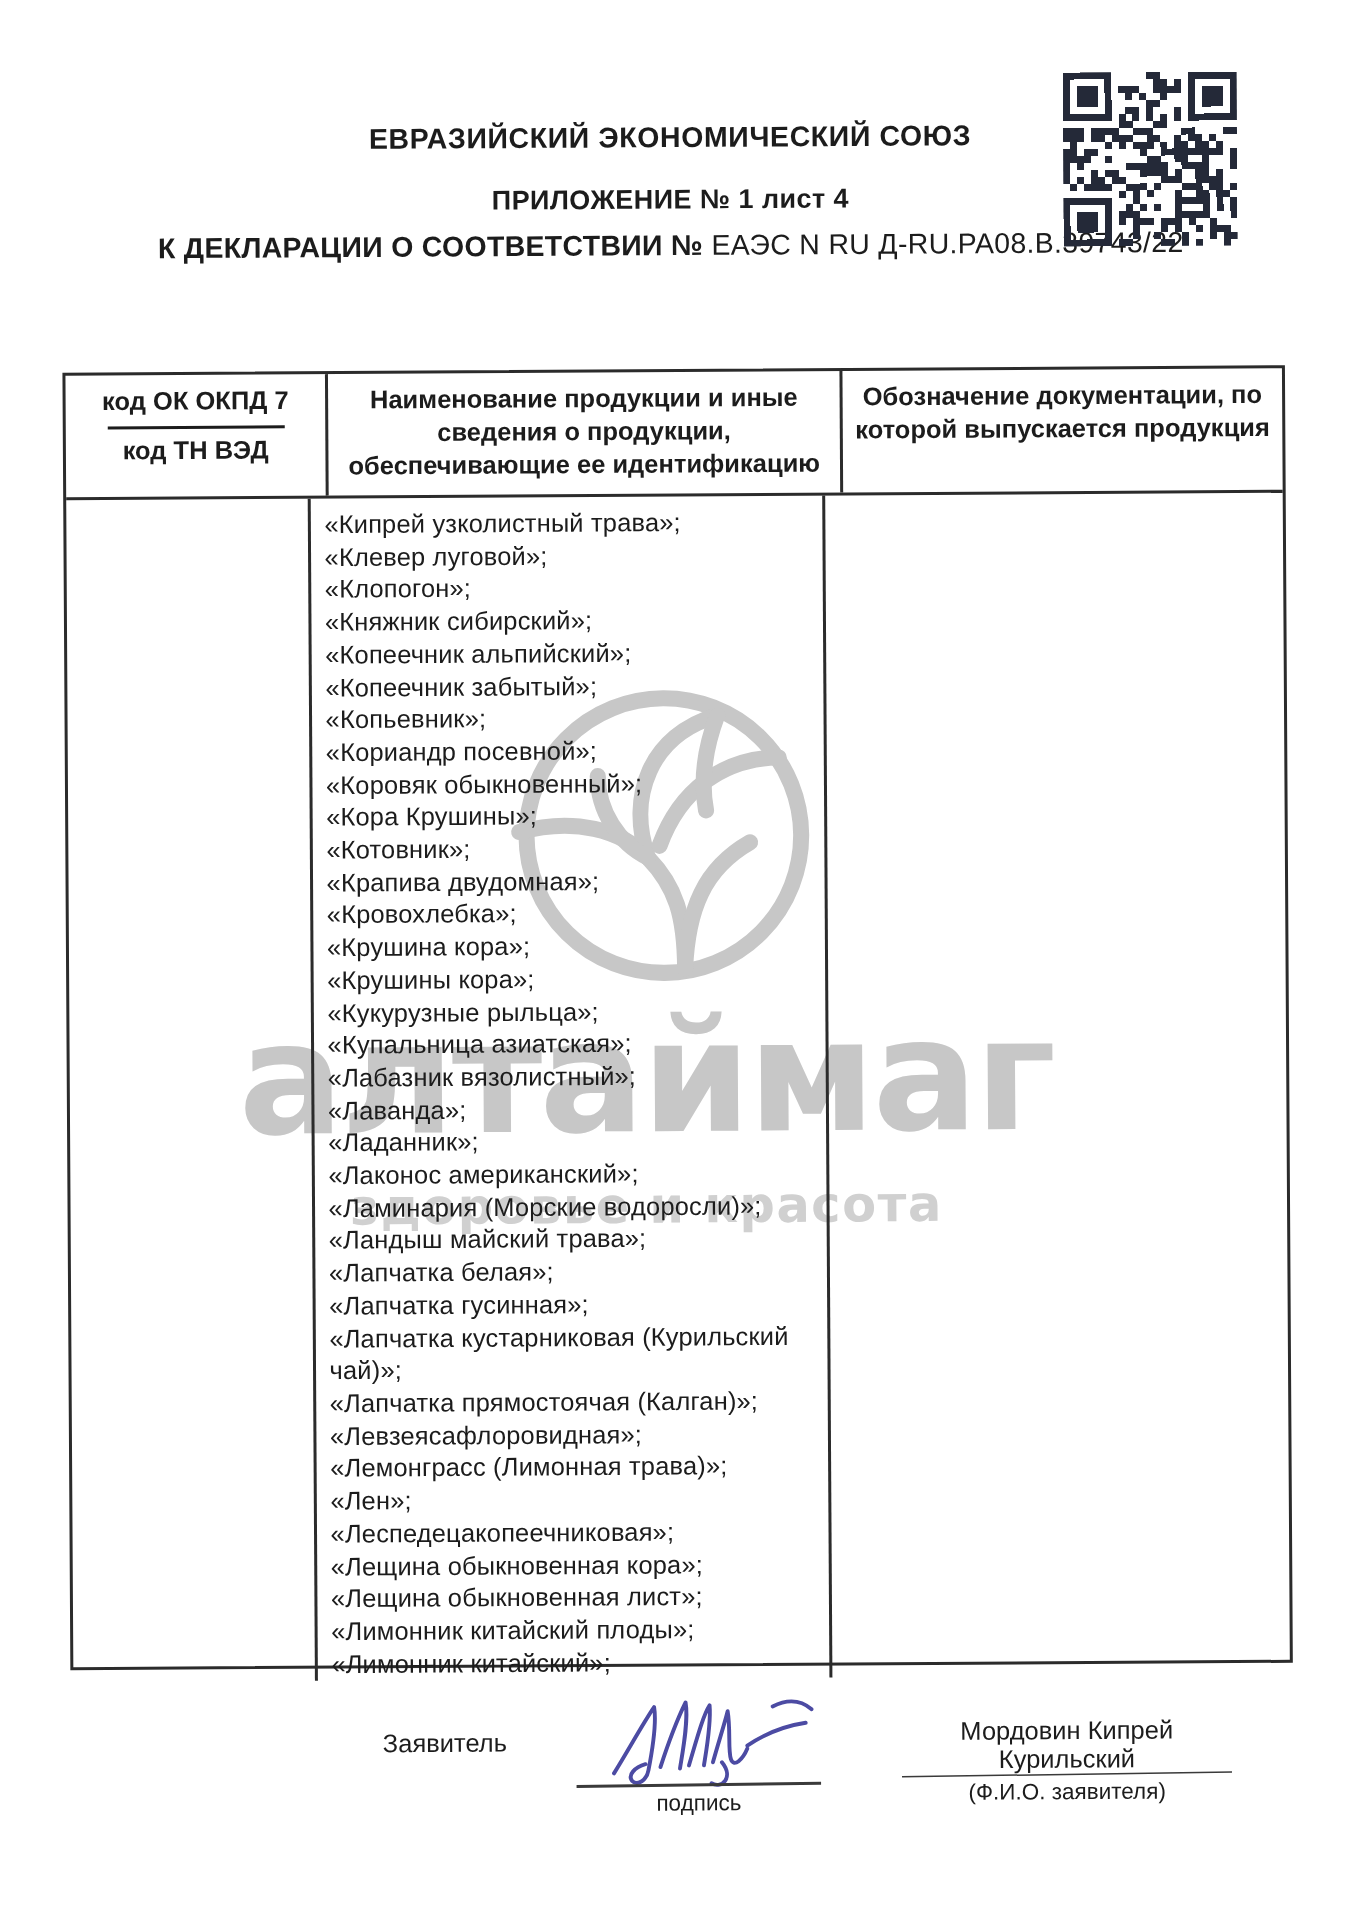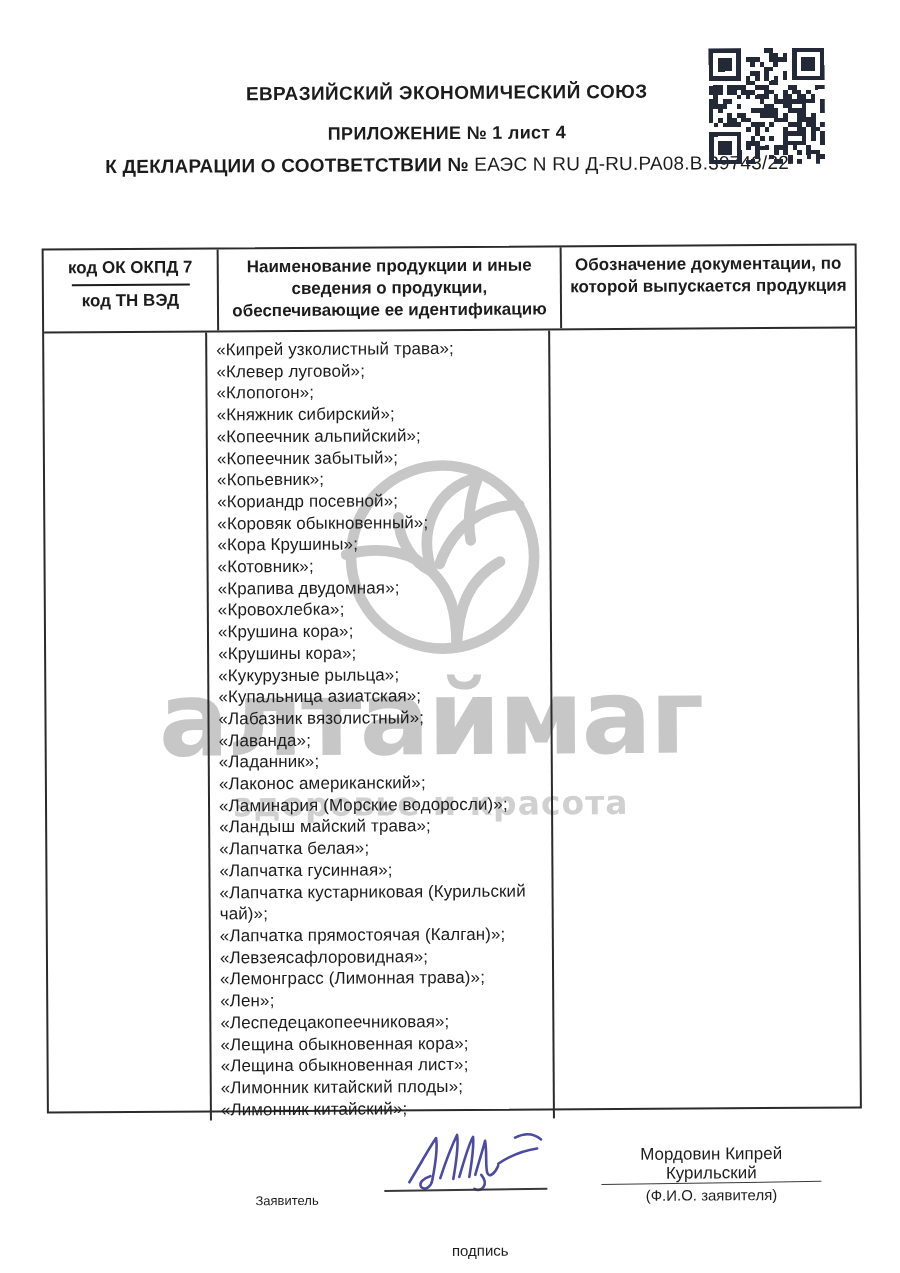--- a/index.html
+++ b/index.html
@@ -51,24 +51,24 @@
   .tbl-body{display:flex;flex:1;}
   .c1{width:161px;flex:none;border-right:2px solid #2b2b2b;}
   .c2{width:343px;flex:none;border-right:2px solid #2b2b2b;box-sizing:border-box;}
   .c3{flex:1;}
   .tbl-head .cell{padding:7px 6px 8px 6px;text-align:center;font-weight:bold;font-size:17px;line-height:22px;}
   .c1-head-divider{border-top:2px solid #1c1c1c;width:118px;margin:5px auto 4px auto;}
   .products{padding:7px 8px 0 9px;font-size:17px;line-height:21.7px;letter-spacing:.1px;}
   .product-line{white-space:normal;}
   
   .sig-area{position:absolute;left:0;top:0;width:900px;height:1273px;z-index:2;}
-  .applicant-label{position:absolute;left:252px;top:1152px;font-size:13px;margin-top:40px;}
+  .applicant-label{position:absolute;left:252px;top:1152px;font-size:17px;}
   .sig-img{position:absolute;left:392px;top:1128px;width:170px;height:66px;}
   .sig-line{position:absolute;left:381px;top:1189px;width:163px;border-top:2px solid #3a3a3a;transform:rotate(-0.4deg);}
-  .sig-caption{position:absolute;left:395px;top:1194px;width:163px;text-align:center;font-size:15px;margin-top:48px;}
+  .sig-caption{position:absolute;left:381px;top:1194px;width:163px;text-align:center;font-size:15px;}
   .fio{position:absolute;left:598px;top:1147px;width:220px;text-align:center;font-size:17px;line-height:18.5px;}
   .fio-line{position:absolute;left:598px;top:1184px;width:220px;border-top:1.5px solid #3a3a3a;transform:rotate(-0.5deg);}
   .fio-caption{position:absolute;left:598px;top:1188px;width:220px;text-align:center;font-size:15px;}
 </style>
 </head>
 <body style="--ink: #1c1c1c; --wm: #c7c7c7; --wm2: #d0d0d0;">
 
 <div class="page">
 
   <div class="wm">

